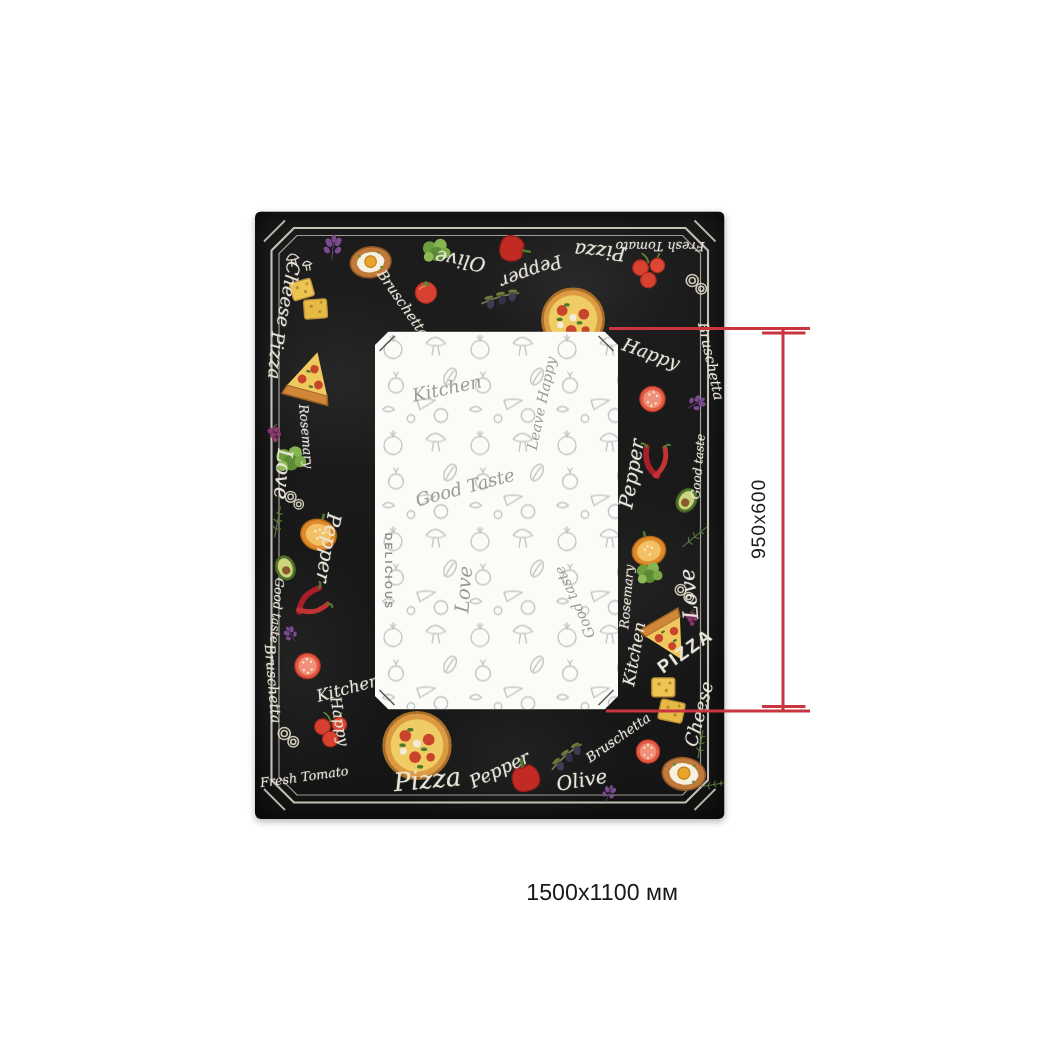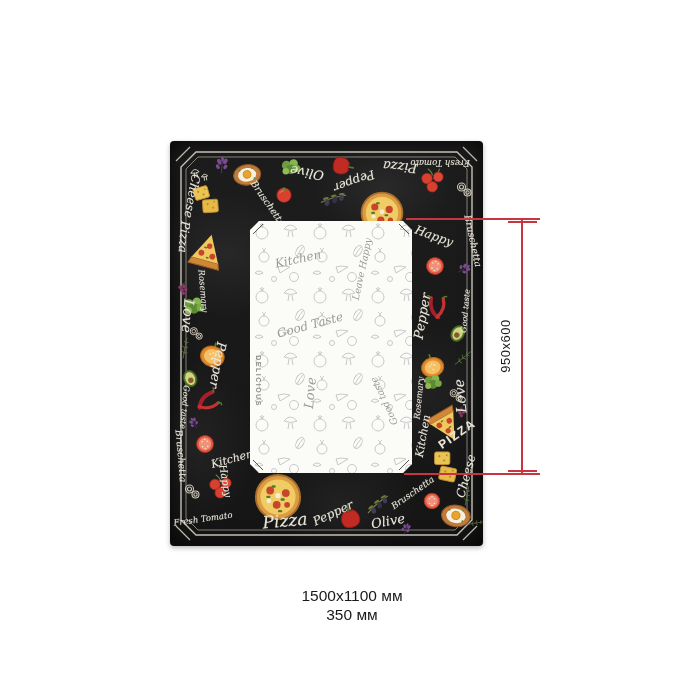--- a/index.html
+++ b/index.html
@@ -33,21 +33,21 @@
   #panel .chalk-word{color:#9b9b9b;text-shadow:none;}
   #panel .chalk-word.caps{color:#8f8f8f;}
 
   
   .dim{position:absolute;background:#c8353e;}
   #dim-label{position:absolute;left:469px;top:336px;width:72px;height:20px;
     display:flex;align-items:center;justify-content:center;
     transform:rotate(-90deg);font-size:13px;color:#1c1c1c;letter-spacing:.5px;}
 
   
-  #caption{position:absolute;left:252px;top:586px;width:200px;text-align:center;
+  #caption{position:absolute;left:252px;top:586px;width:200px;text-align:right;
     color:#191919;font-size:15.5px;line-height:19px;}
 </style>
 </head>
 <body>
 
 <svg width="0" height="0" style="position:absolute" aria-hidden="true">
 <defs>
   <symbol id="s-pizza-whole" viewBox="0 0 40 40">
     <circle cx="20" cy="20" r="17" fill="#dc9b42" stroke="#a96f2a" stroke-width="1.5"></circle>
     <circle cx="20" cy="20" r="13.5" fill="#f0cd64"></circle>
@@ -437,16 +437,15 @@
     <div class="dim" style="left: 406px; top: 218px; width: 134px; height: 2px; background: rgb(200, 53, 62);"></div>
     <div class="dim" style="left: 404px; top: 473px; width: 136px; height: 2px; background: rgb(200, 53, 62);"></div>
     <div class="dim" style="left: 521px; top: 220px; width: 2px; height: 254px; background: rgb(200, 53, 62);"></div>
     <div class="dim" style="left: 508px; top: 221px; width: 29px; height: 2px; background: rgb(200, 53, 62);"></div>
     <div class="dim" style="left: 508px; top: 470px; width: 29px; height: 2px; background: rgb(200, 53, 62);"></div>
     <div id="dim-label">950x600</div>
   </div>
 
   <div id="caption">
     <div>1500х1100 мм</div>
-    <div>350 мм</div>
   </div>
 
 </div>
 
 </body></html>

